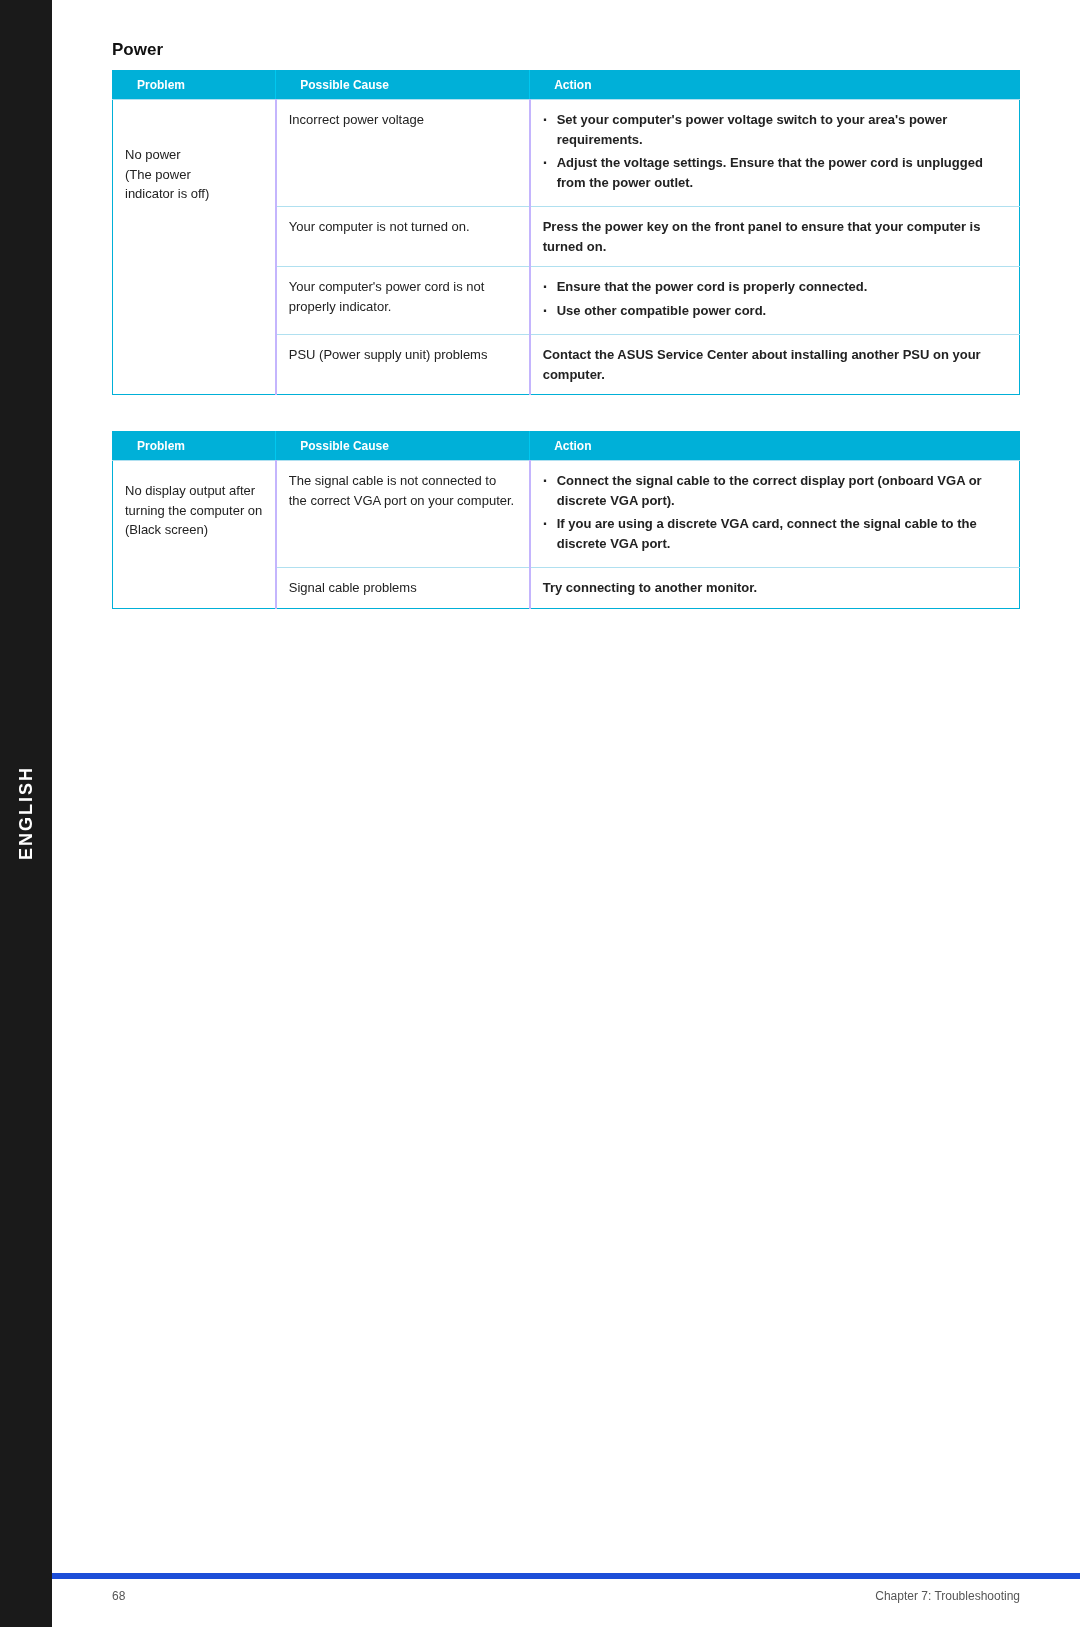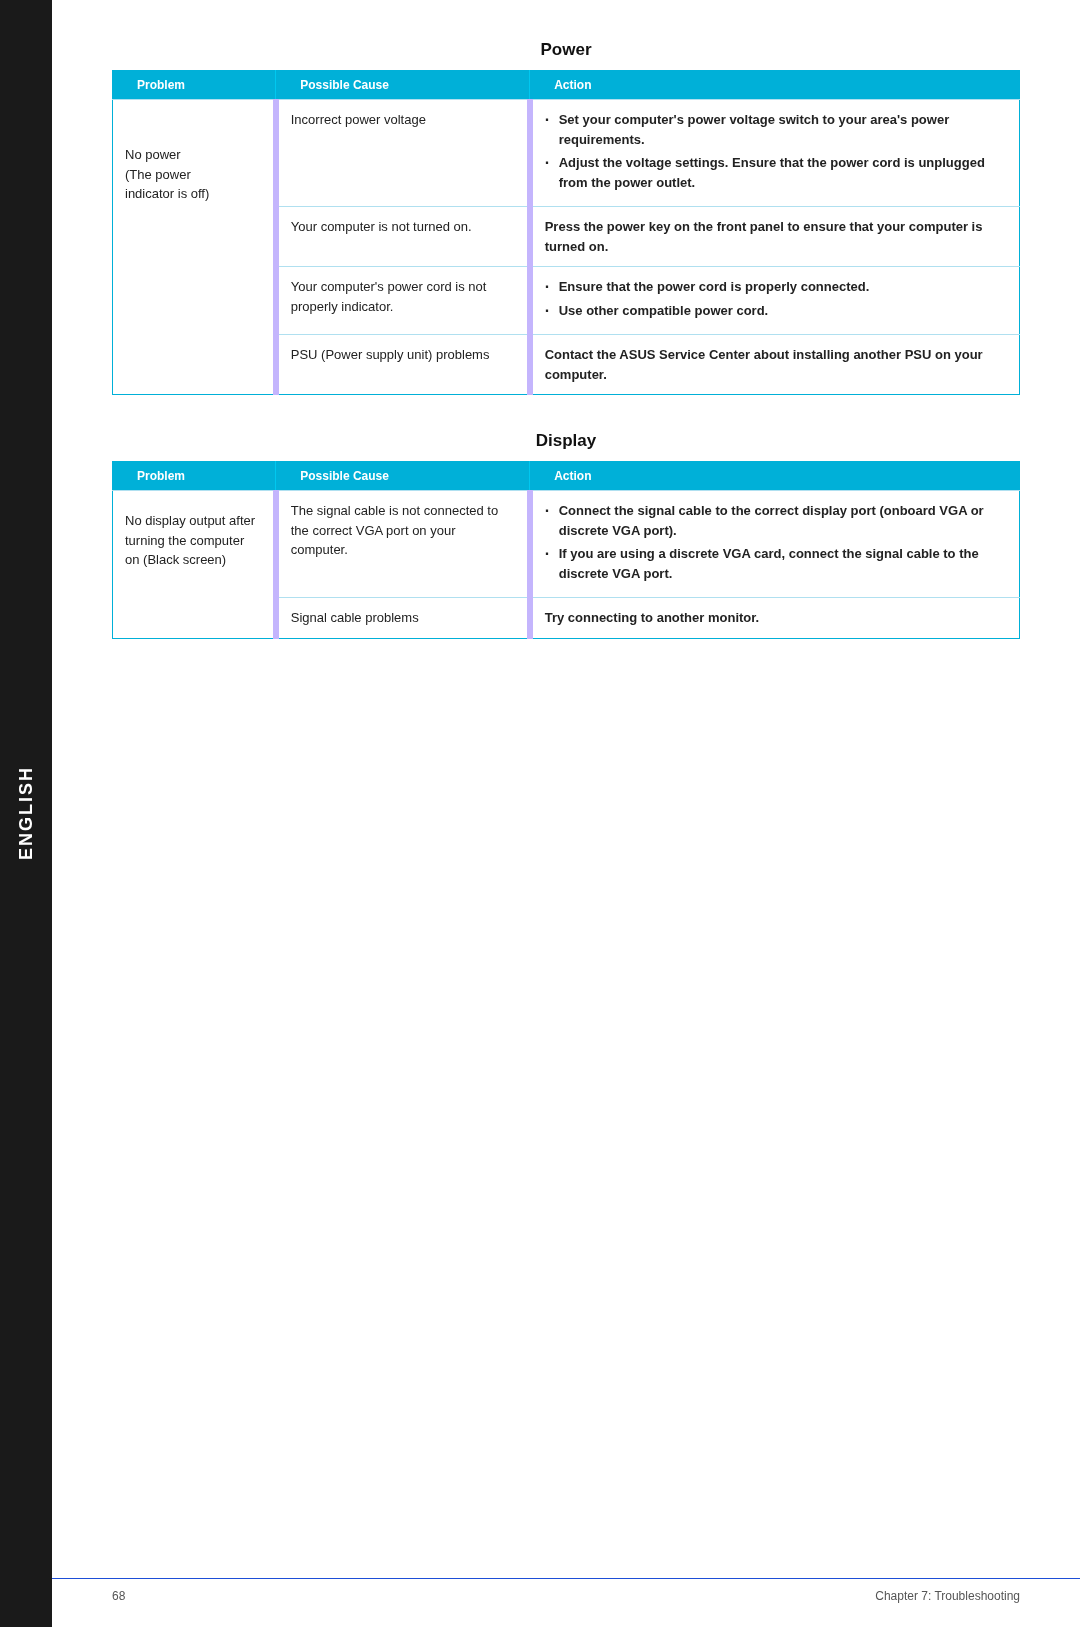--- a/index.html
+++ b/index.html
@@ -38,21 +38,20 @@
     .content {
       margin-left: 52px;
       padding: 40px 60px 60px 60px;
     }
 
     .section-title {
       font-size: 17px;
       font-weight: bold;
       margin-bottom: 10px;
       color: #111;
-      text-align: center;
     }
 
     table {
       width: 100%;
       border-collapse: collapse;
       margin-bottom: 36px;
       border: 1px solid #00b0d8;
     }
 
     table thead tr {
@@ -72,21 +71,21 @@
       border-right: none;
     }
 
     table tbody tr {
       border-top: 1px solid #b0e0f0;
     }
 
     table tbody td {
       padding: 10px 12px;
       vertical-align: top;
-      border-right: 6px solid #c4b5fd;
+      border-right: 2px solid #c4b5fd;
       line-height: 1.5;
     }
 
     table tbody td:last-child {
       border-right: none;
       font-weight: bold;
     }
 
     .col-problem { width: 18%; }
     .col-cause { width: 28%; }
@@ -115,21 +114,21 @@
     }
 
     .footer {
       position: absolute;
       bottom: 24px;
       left: 52px;
       right: 0;
       display: flex;
       justify-content: space-between;
       padding: 0 60px;
-      border-top: 1px solid #1d4ed8;
+      border-top: 6px solid #1d4ed8;
       padding-top: 10px;
       font-size: 12px;
       color: #555;
     }
   </style>
 </head>
 <body>
 
 <div class="sidebar">
   <span class="sidebar-text">ENGLISH</span>
@@ -173,21 +172,20 @@
         </tr>
         <tr>
           <td class="col-cause">PSU (Power supply unit) problems</td>
           <td class="col-action">Contact the ASUS Service Center about installing another PSU on your computer.</td>
         </tr>
       </tbody>
     </table>
   </div>
 
   <div class="section">
-    <h2 class="section-title">Display</h2>
     <table>
       <thead>
         <tr>
           <th class="col-problem">Problem</th>
           <th class="col-cause">Possible Cause</th>
           <th class="col-action">Action</th>
         </tr>
       </thead>
       <tbody>
         <tr>

